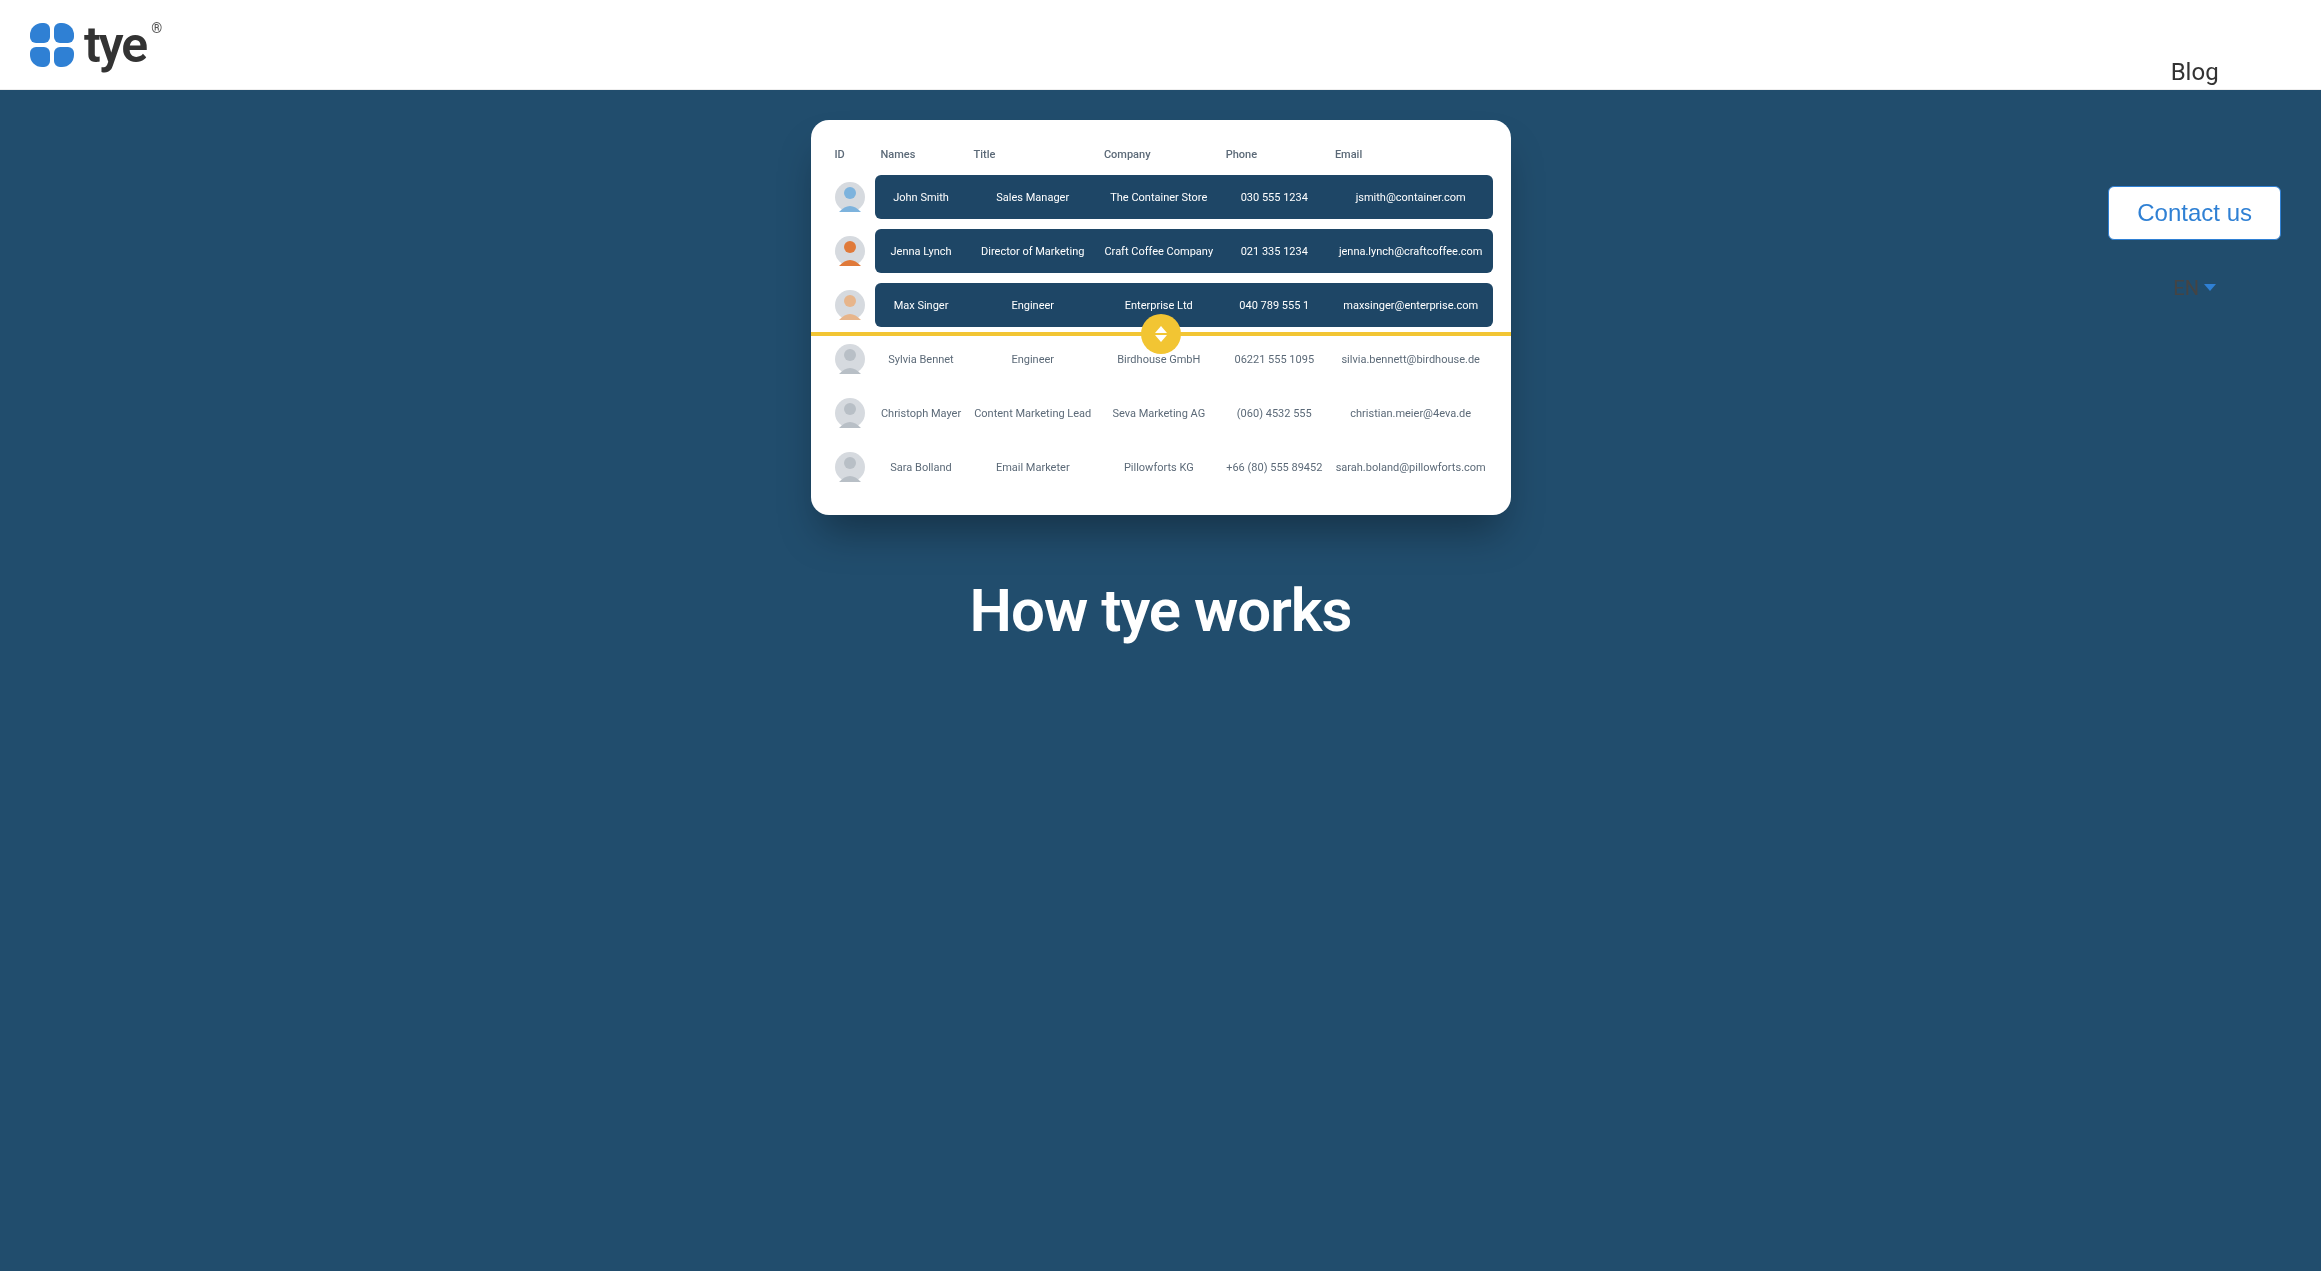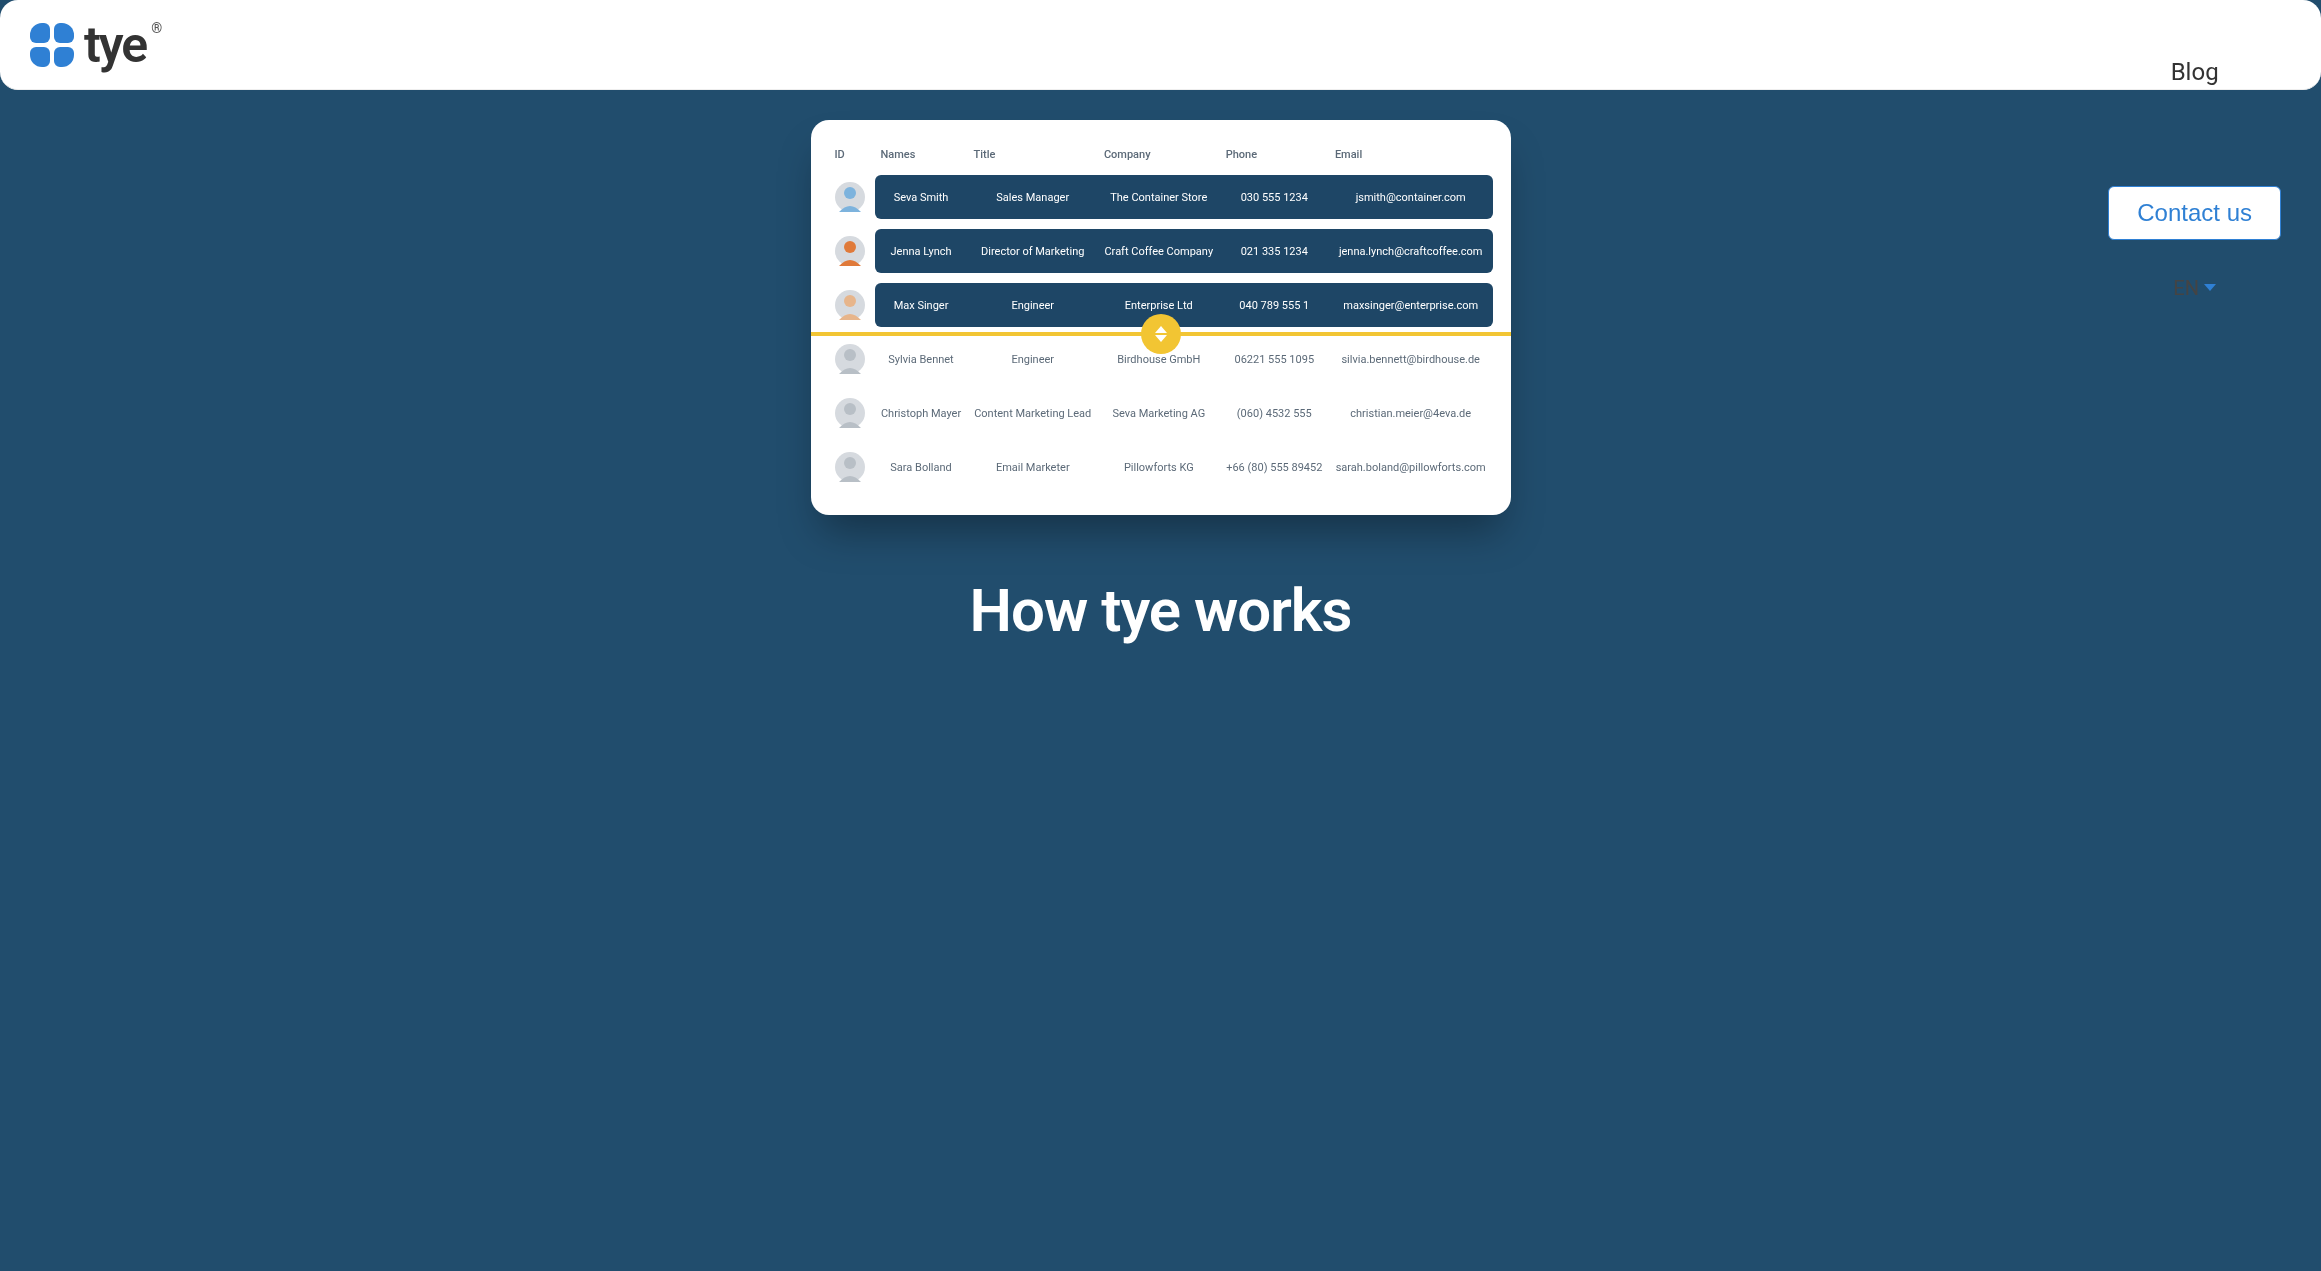--- a/index.html
+++ b/index.html
@@ -9,21 +9,20 @@
     color: #333;
   }
   .topbar {
     background: #fff;
     display: flex;
     align-items: center;
     justify-content: space-between;
     padding: 0 40px 0 30px;
     height: 90px;
     border-bottom: 1px solid #eee;
-    border-radius: 18px;
   }
   .logo { display: flex; align-items: center; gap: 10px; }
   .logo-squares {
     display: grid;
     grid-template-columns: 1fr 1fr;
     grid-template-rows: 1fr 1fr;
     gap: 4px;
     width: 44px; height: 44px;
   }
   .logo-squares .sq { background:#2f80d4; border-radius:6px; }
@@ -130,21 +129,21 @@
       <tbody id="tbody">
           <tr class="row-dark">
             <td class="col-id">
               <div class="avatar" style="background: rgb(214, 218, 223);">
                 <svg width="30" height="30" viewBox="0 0 30 30">
                   <circle cx="15" cy="11" r="6" fill="#7db3dd"></circle>
                   <path d="M4 30 Q15 18 26 30 Z" fill="#7db3dd"></path>
                 </svg>
               </div>
             </td>
-            <td>Seva Smith</td>
+            <td>John Smith</td>
             <td>Sales Manager</td>
             <td>The Container Store</td>
             <td>030 555 1234</td>
             <td>jsmith@container.com</td>
           </tr>
           <tr class="spacer">
             <td colspan="6"></td>
           </tr>
           <tr class="row-dark">
             <td class="col-id">

